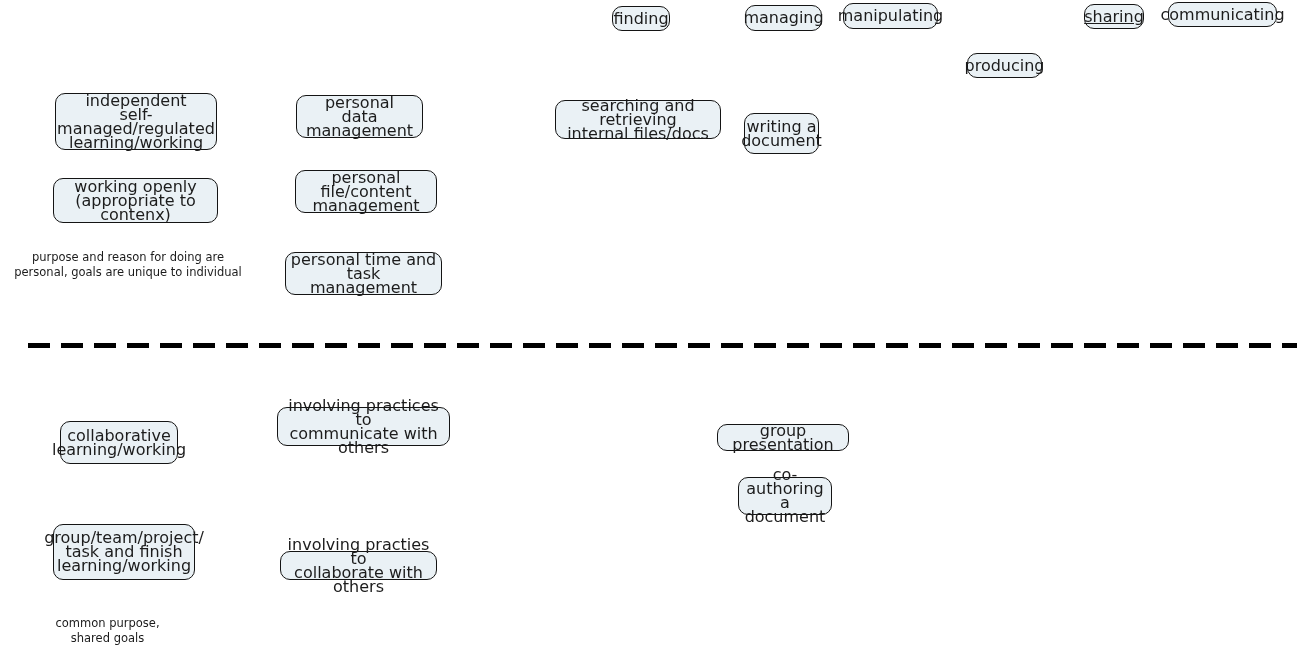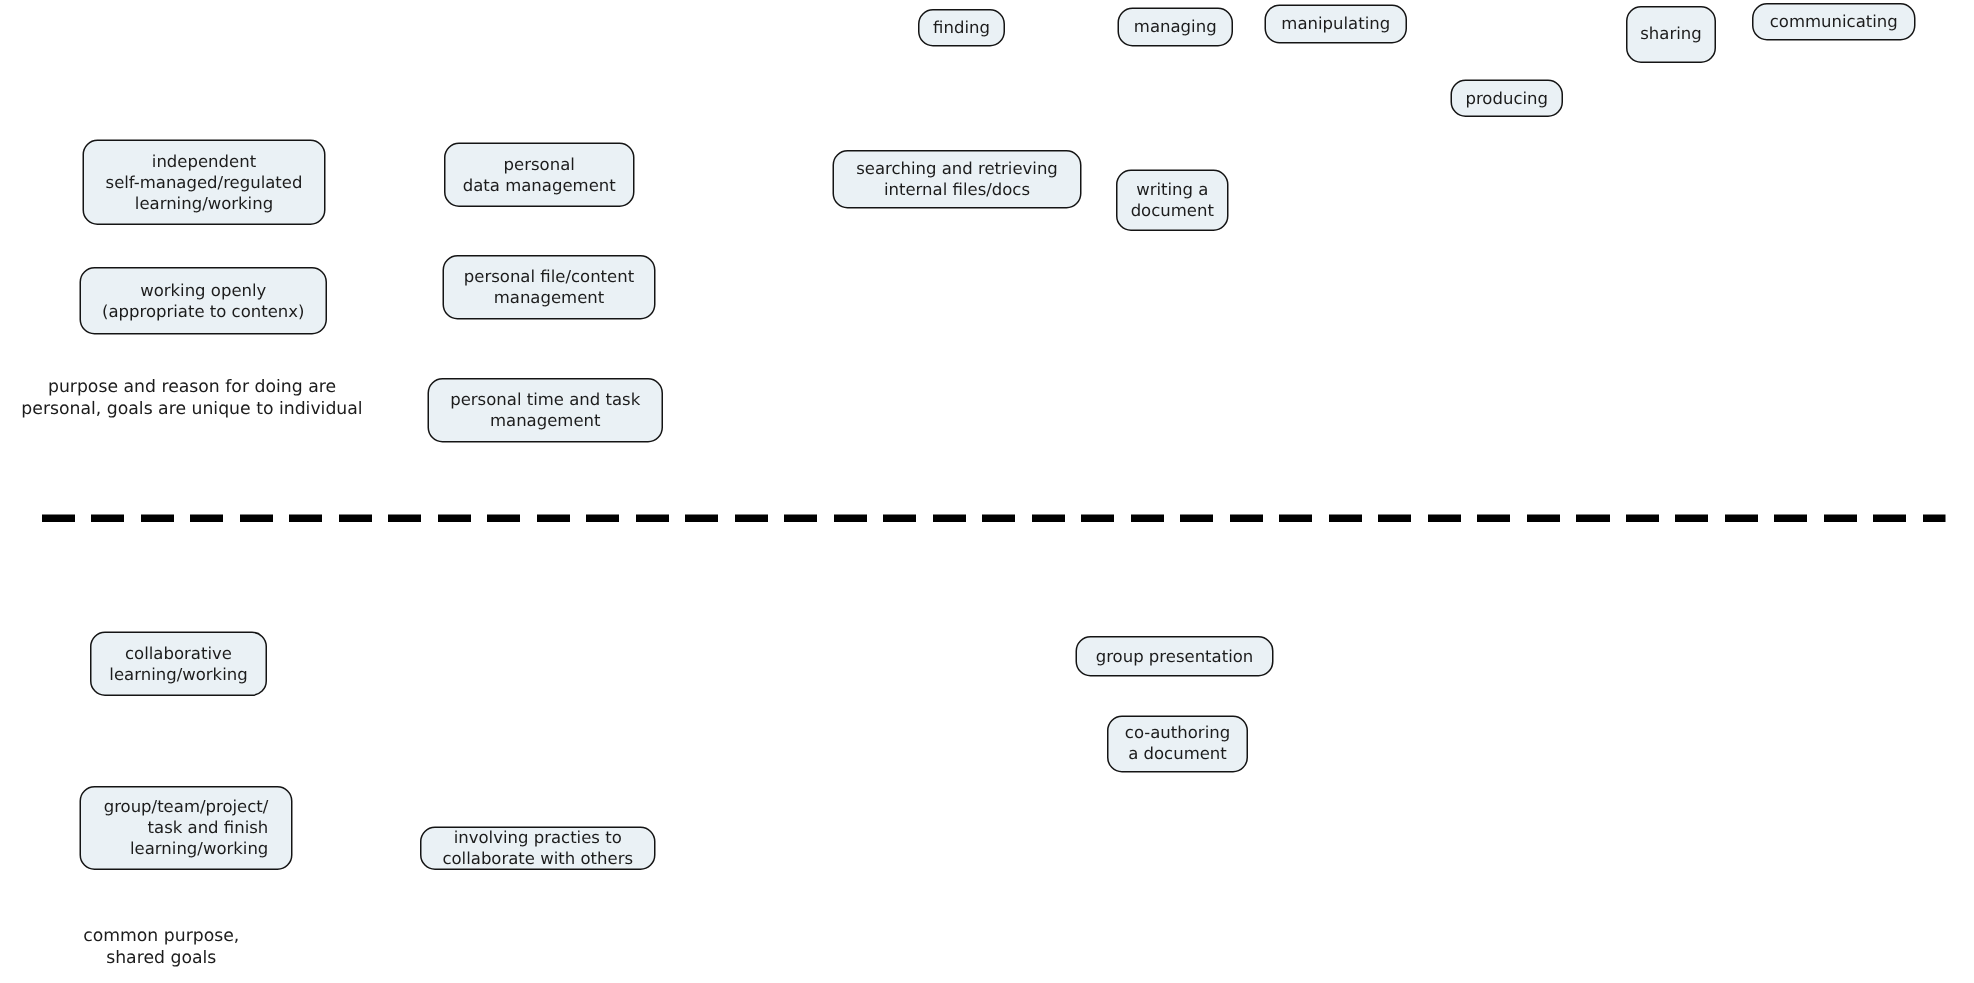--- a/index.html
+++ b/index.html
@@ -20,21 +20,21 @@
     position: absolute;
     box-sizing: border-box;
     background: var(--box-fill, #eaf1f5);
     border: 1.5px solid var(--box-border, #141414);
     border-radius: 10px;
     display: flex;
     align-items: center;
     justify-content: center;
     text-align: center;
     white-space: pre-line;
-    font-size: 11px;
+    font-size: 16px;
     line-height: 14px;
     padding: 2px 4px;
   }
   .plain {
     position: absolute;
     text-align: center;
     white-space: pre-line;
     font-size: 11.5px;
     line-height: 14.5px;
   }
@@ -52,21 +52,21 @@
 </style>
 </head>
 <body>
 
 <div id="canvas" style="--bg: #ffffff; --box-fill: #eaf1f5; --box-border: #141414; --text: #1c1c1c; --divider: #000000;">
 
   <div class="box" style="left:612px;top:6px;width:58px;height:25px;">finding</div>
   <div class="box" style="left:745px;top:5px;width:77px;height:26px;">managing</div>
   <div class="box" style="left:843px;top:3px;width:95px;height:26px;">manipulating</div>
   <div class="box" style="left:967px;top:5px;width:75px;height:25px;margin-top:48px;">producing</div>
-  <div class="box" style="left:1084px;top:4px;width:60px;height:38px;">sharing</div>
+  <div class="box" style="left:1084px;top:4px;width:60px;height:25px;text-decoration:underline;">sharing</div>
   <div class="box" style="left:1168px;top:2px;width:109px;height:25px;">communicating</div>
 
   <div class="box" style="left:55px;top:93px;width:162px;height:57px;">independent
 self-managed/regulated
 learning/working</div>
   <div class="box" style="left:53px;top:178px;width:165px;height:45px;">working openly
 (appropriate to contenx)</div>
   <div class="plain" style="left:7px;top:250px;width:242px;">purpose and reason for doing are
 personal, goals are unique to individual</div>
 
@@ -79,24 +79,26 @@
 
   <div class="box" style="left:555px;top:100px;width:166px;height:39px;">searching and retrieving
 internal files/docs</div>
   <div class="box" style="left:744px;top:100px;width:75px;height:41px;margin-top:13px;">writing a
 document</div>
 
   <div class="divider" style="left:28px;top:343px;width:1269px;"></div>
 
   <div class="box" style="left:60px;top:421px;width:118px;height:43px;">collaborative
 learning/working</div>
+  <div class="box" style="left:277px;top:407px;width:173px;height:39px;">involving practices to
+communicate with others</div>
   <div class="box" style="left:738px;top:477px;width:94px;height:38px;">co-authoring
 a document</div>
   <div class="box" style="left:717px;top:424px;width:132px;height:27px;">group presentation</div>
-  <div class="box" style="left:53px;top:524px;width:142px;height:56px;text-align:right;">group/team/project/
+  <div class="box" style="left:53px;top:524px;width:142px;height:56px;">group/team/project/
 task and finish
 learning/working</div>
   <div class="box" style="left:280px;top:551px;width:157px;height:29px;text-align:center;">involving practies to
 collaborate with others</div>
   <div class="plain" style="left:45px;top:616px;width:125px;">common purpose,
 shared goals</div>
 
 </div>
 
 </body></html>

